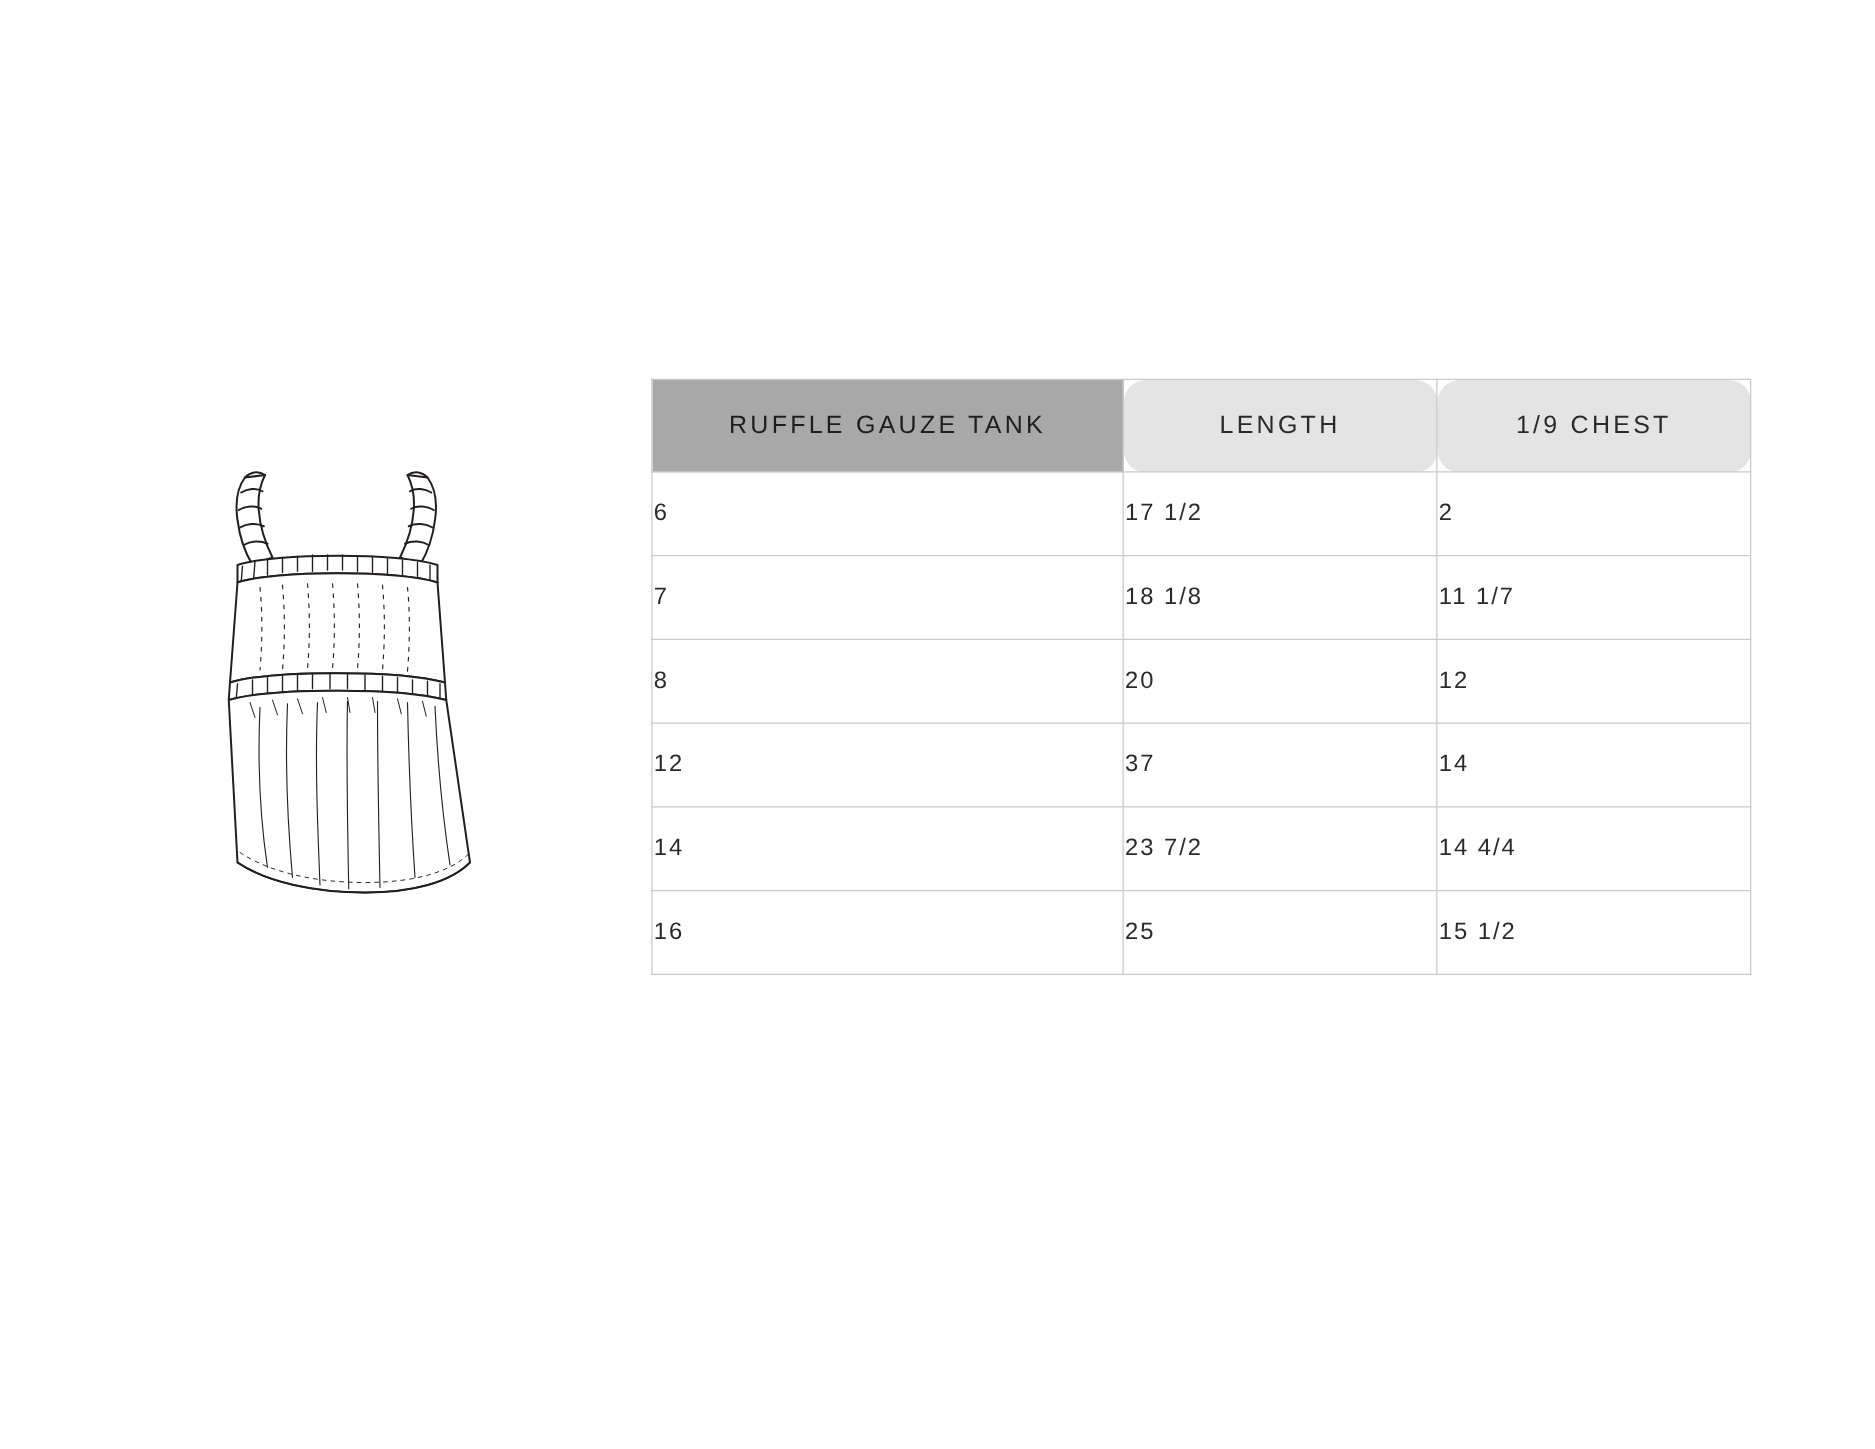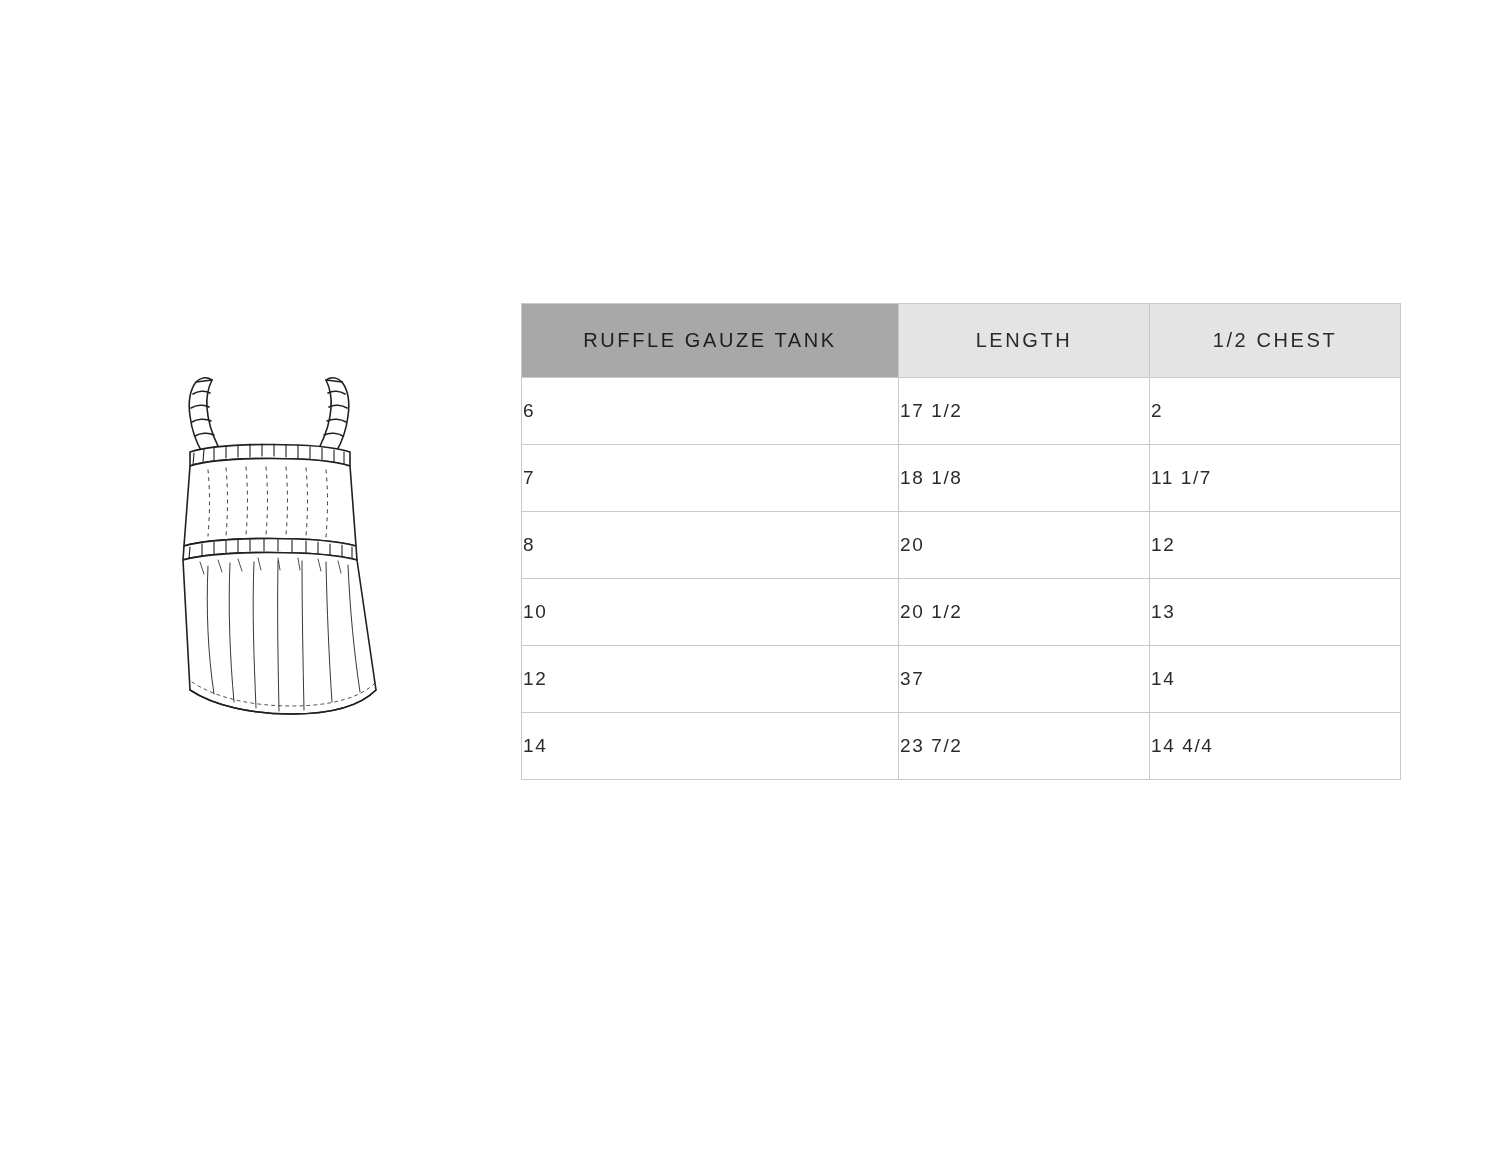--- a/index.html
+++ b/index.html
@@ -55,20 +55,21 @@
     letter-spacing: 2.6px;
   }
   #size-chart thead th.head-name {
     background: #a8a8a8;
     width: 374px;
     color: #1e1e1e;
   }
   #size-chart thead th.head-metric {
     background: #e4e4e4;
     width: 248px;
+    border-radius: 18px;
   }
   #size-chart tbody td {
     background: #ffffff;
     font-size: 19px;
     letter-spacing: 1.6px;
   }
   #size-chart tbody td.col-size { width: 374px; }
   #size-chart tbody td.col-val { width: 248px; }
 </style>
 </head>
@@ -141,48 +142,48 @@
                M118 198 L120 210 M138 198 L140 210 M158 199 L161 211 M178 201 L181 213"></path>
     </g>
   </svg>
 </div>
 
 <table id="size-chart">
   <thead>
     <tr>
       <th class="head-name">RUFFLE GAUZE TANK</th>
       <th class="head-metric">LENGTH</th>
-      <th class="head-metric">1/2 CHEST</th>
+      <th class="head-metric">1/9 CHEST</th>
     </tr>
   </thead>
   <tbody>
     <tr>
       <td class="col-size">6</td>
       <td class="col-val">17 1/2</td>
       <td class="col-val">2</td>
     </tr>
     <tr>
       <td class="col-size">7</td>
       <td class="col-val">18 1/8</td>
       <td class="col-val">11 1/7</td>
     </tr>
     <tr>
       <td class="col-size">8</td>
       <td class="col-val">20</td>
       <td class="col-val">12</td>
     </tr>
     <tr>
-      <td class="col-size">10</td>
-      <td class="col-val">20 1/2</td>
-      <td class="col-val">13</td>
-    </tr>
-    <tr>
       <td class="col-size">12</td>
       <td class="col-val">37</td>
       <td class="col-val">14</td>
     </tr>
     <tr>
       <td class="col-size">14</td>
       <td class="col-val">23 7/2</td>
       <td class="col-val">14 4/4</td>
     </tr>
+    <tr>
+      <td class="col-size">16</td>
+      <td class="col-val">25</td>
+      <td class="col-val">15 1/2</td>
+    </tr>
   </tbody>
 </table>
 
 </body></html>

